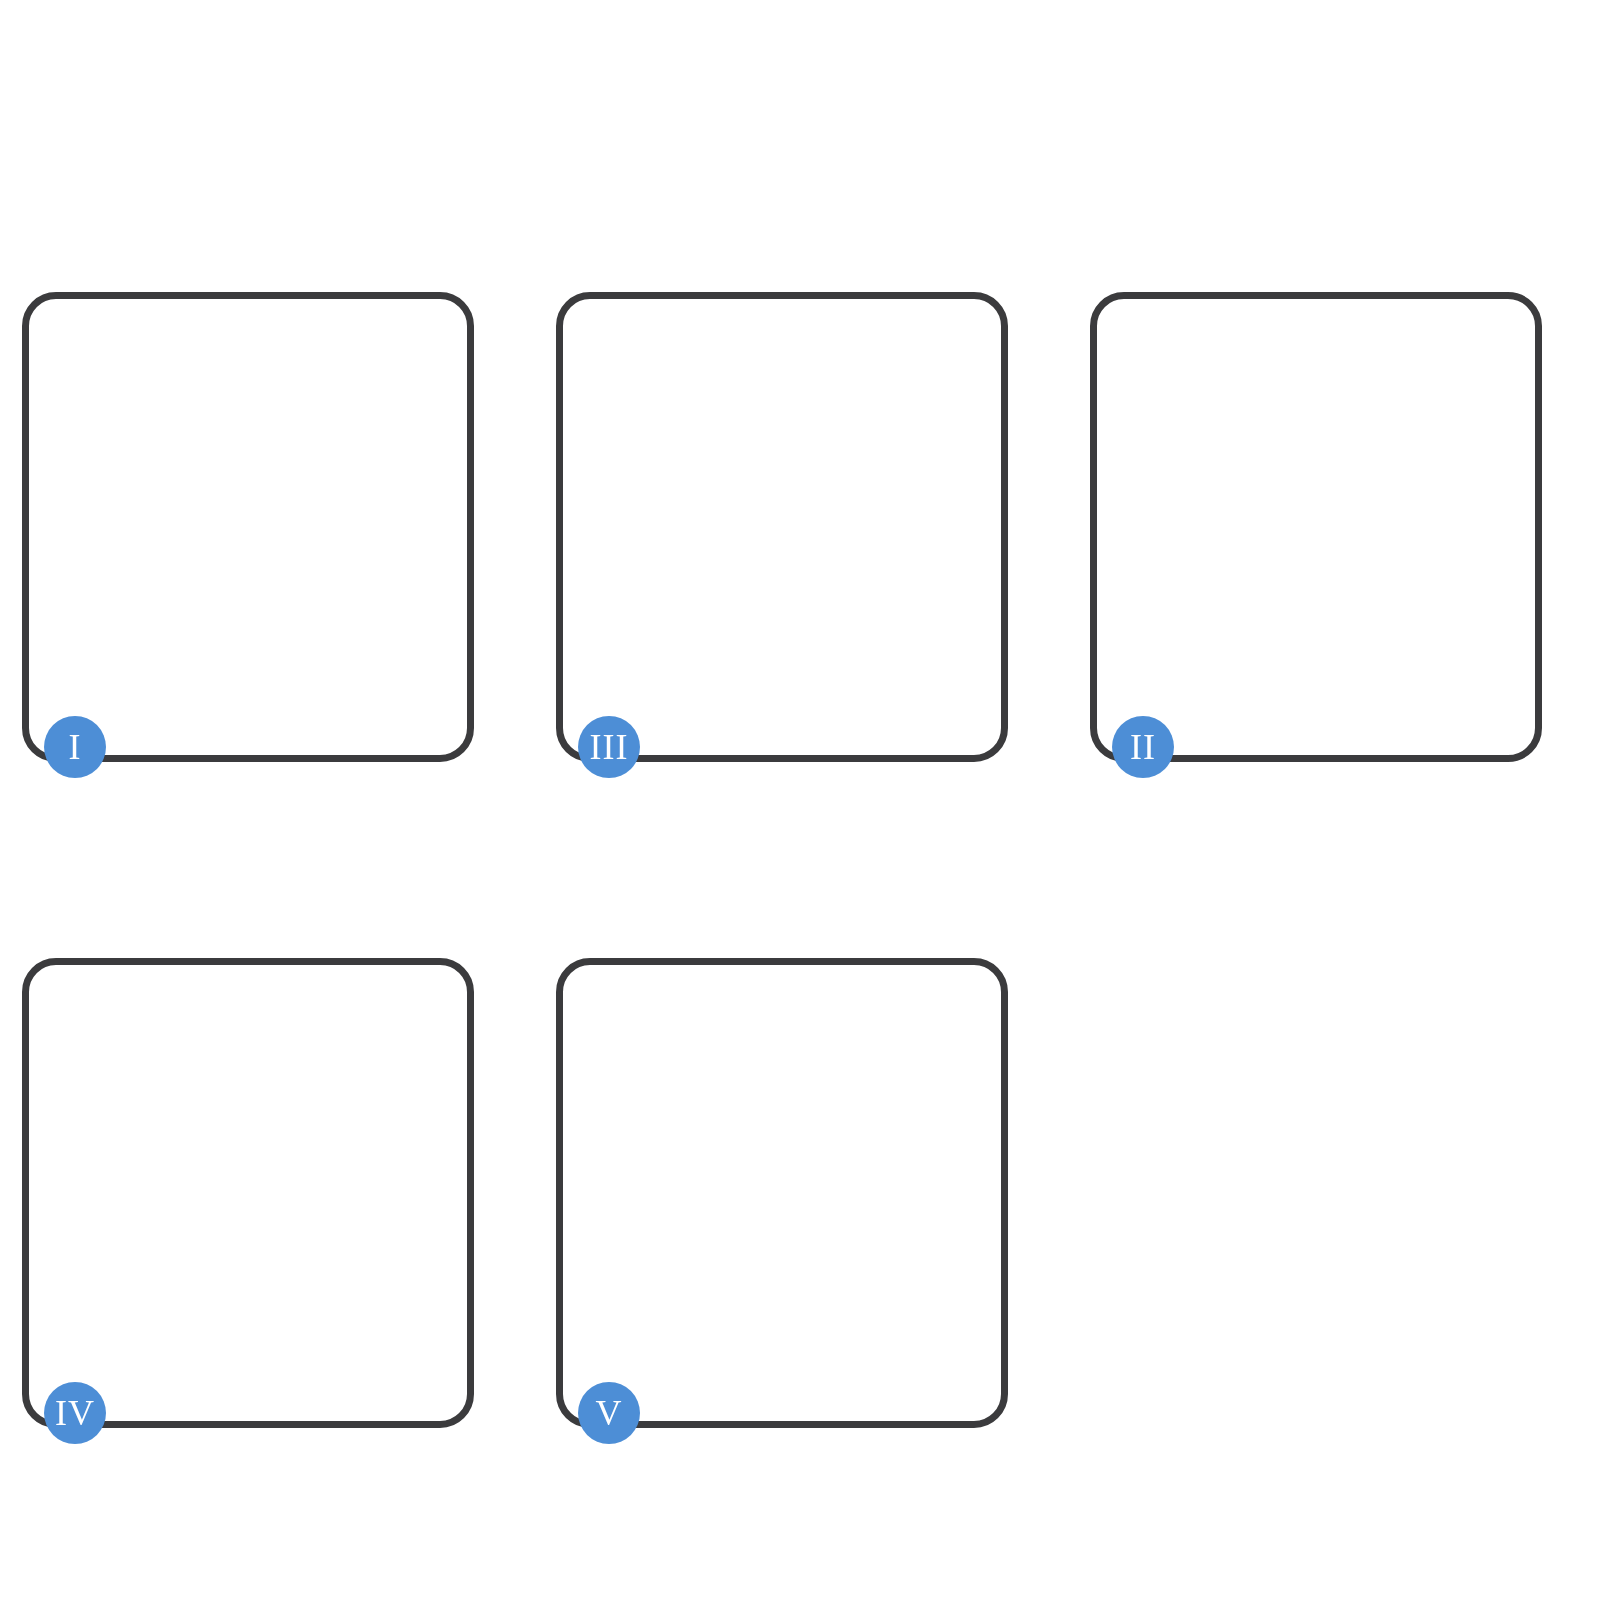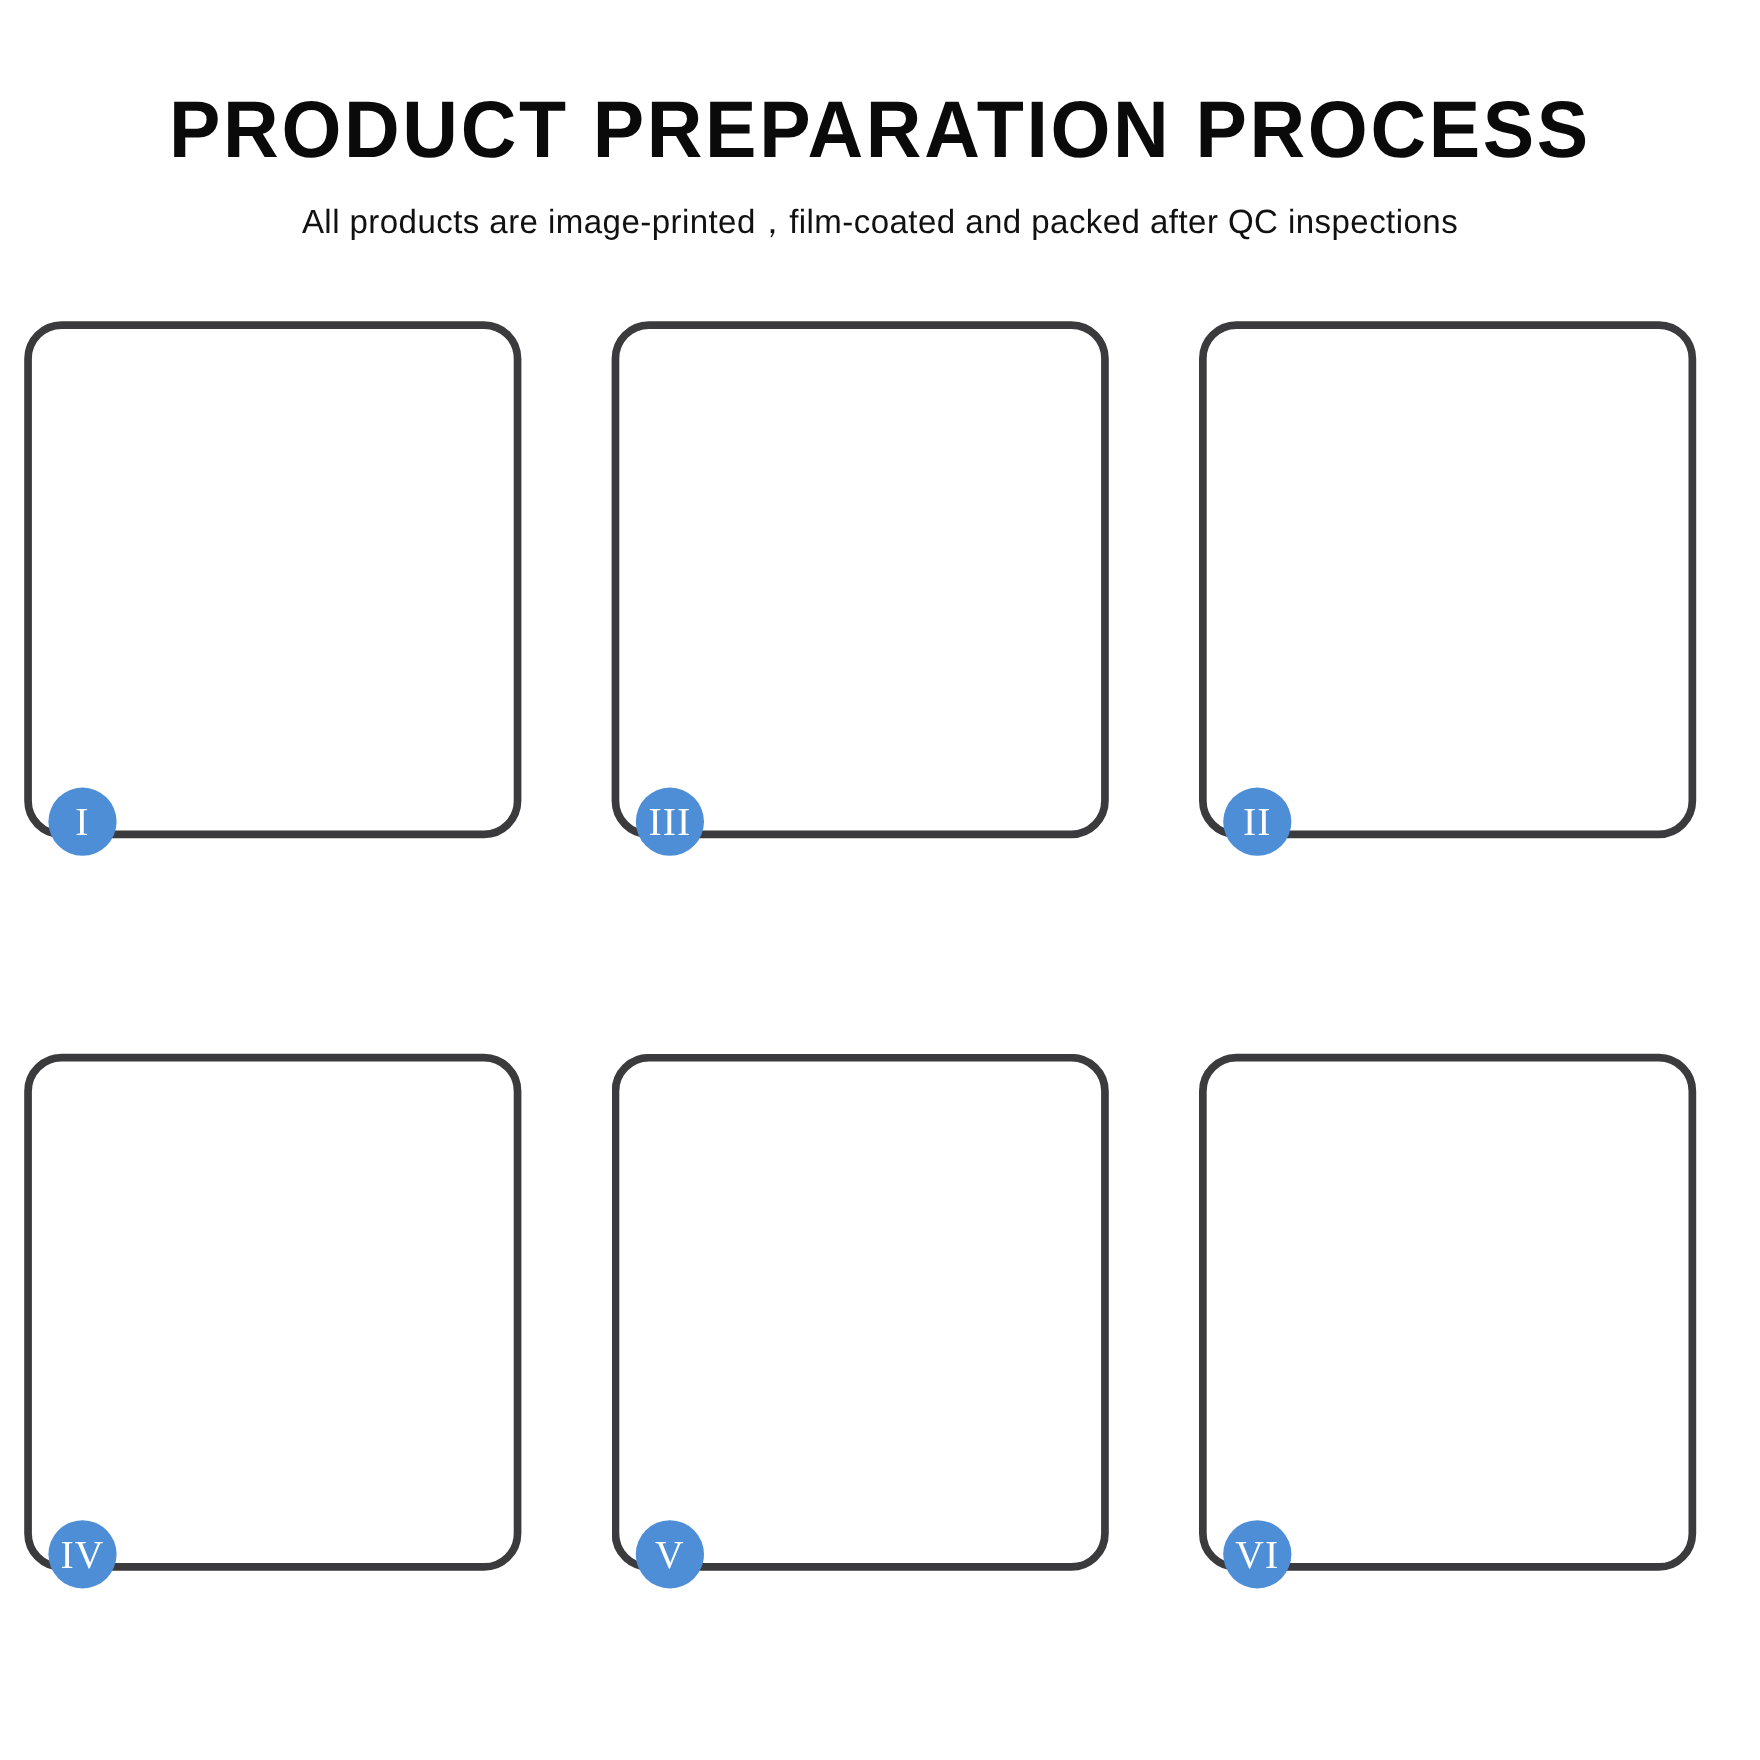--- a/index.html
+++ b/index.html
@@ -499,24 +499,20 @@
   }
   .tape-tab { position:absolute; background: rgba(172,142,97,0.75); }
   .tape-tab.t1 { left: 128px; top: 174px; width: 36px; height: 36px; transform: skewY(22deg); }
   .tape-tab.t2 { left: 132px; top: 302px; width: 36px; height: 34px; transform: skewY(22deg); }
 </style>
 </head>
 <body>
 
 <div id="page">
 
-  <div class="header">
-    <div class="main-title">PRODUCT PREPARATION PROCESS</div>
-    <div class="subtitle">All products are image-printed，film-coated and packed after QC inspections</div>
-  </div>
 
   <div class="grid">
 
     <div class="panel">
       <div class="scene p1">
         <div class="p1-bg-top"></div>
         <div class="p1-bg-bot"></div>
 
         <div class="adh">
           <div class="adh-tab"></div>
@@ -737,29 +733,15 @@
         <div class="yboxes"></div>
         <div class="yboxes-2"></div>
         <div class="corrug"></div>
         <div class="carton-top"></div>
         <div class="carton-body"></div>
       </div>
       <div class="frame"></div>
       <div class="badge">V</div>
     </div>
 
-    <div class="panel">
-      <div class="scene p6">
-        <div class="bagwrap"></div>
-        <div class="cart6-top"></div>
-        <div class="cart6-tape"></div>
-        <div class="cart6-seam"></div>
-        <div class="cart6-left"></div>
-        <div class="cart6-right"></div>
-        <div class="tape-tab t1"></div>
-        <div class="tape-tab t2"></div>
-      </div>
-      <div class="frame"></div>
-      <div class="badge">VI</div>
-    </div>
 
   </div>
 </div>
 
 </body></html>

